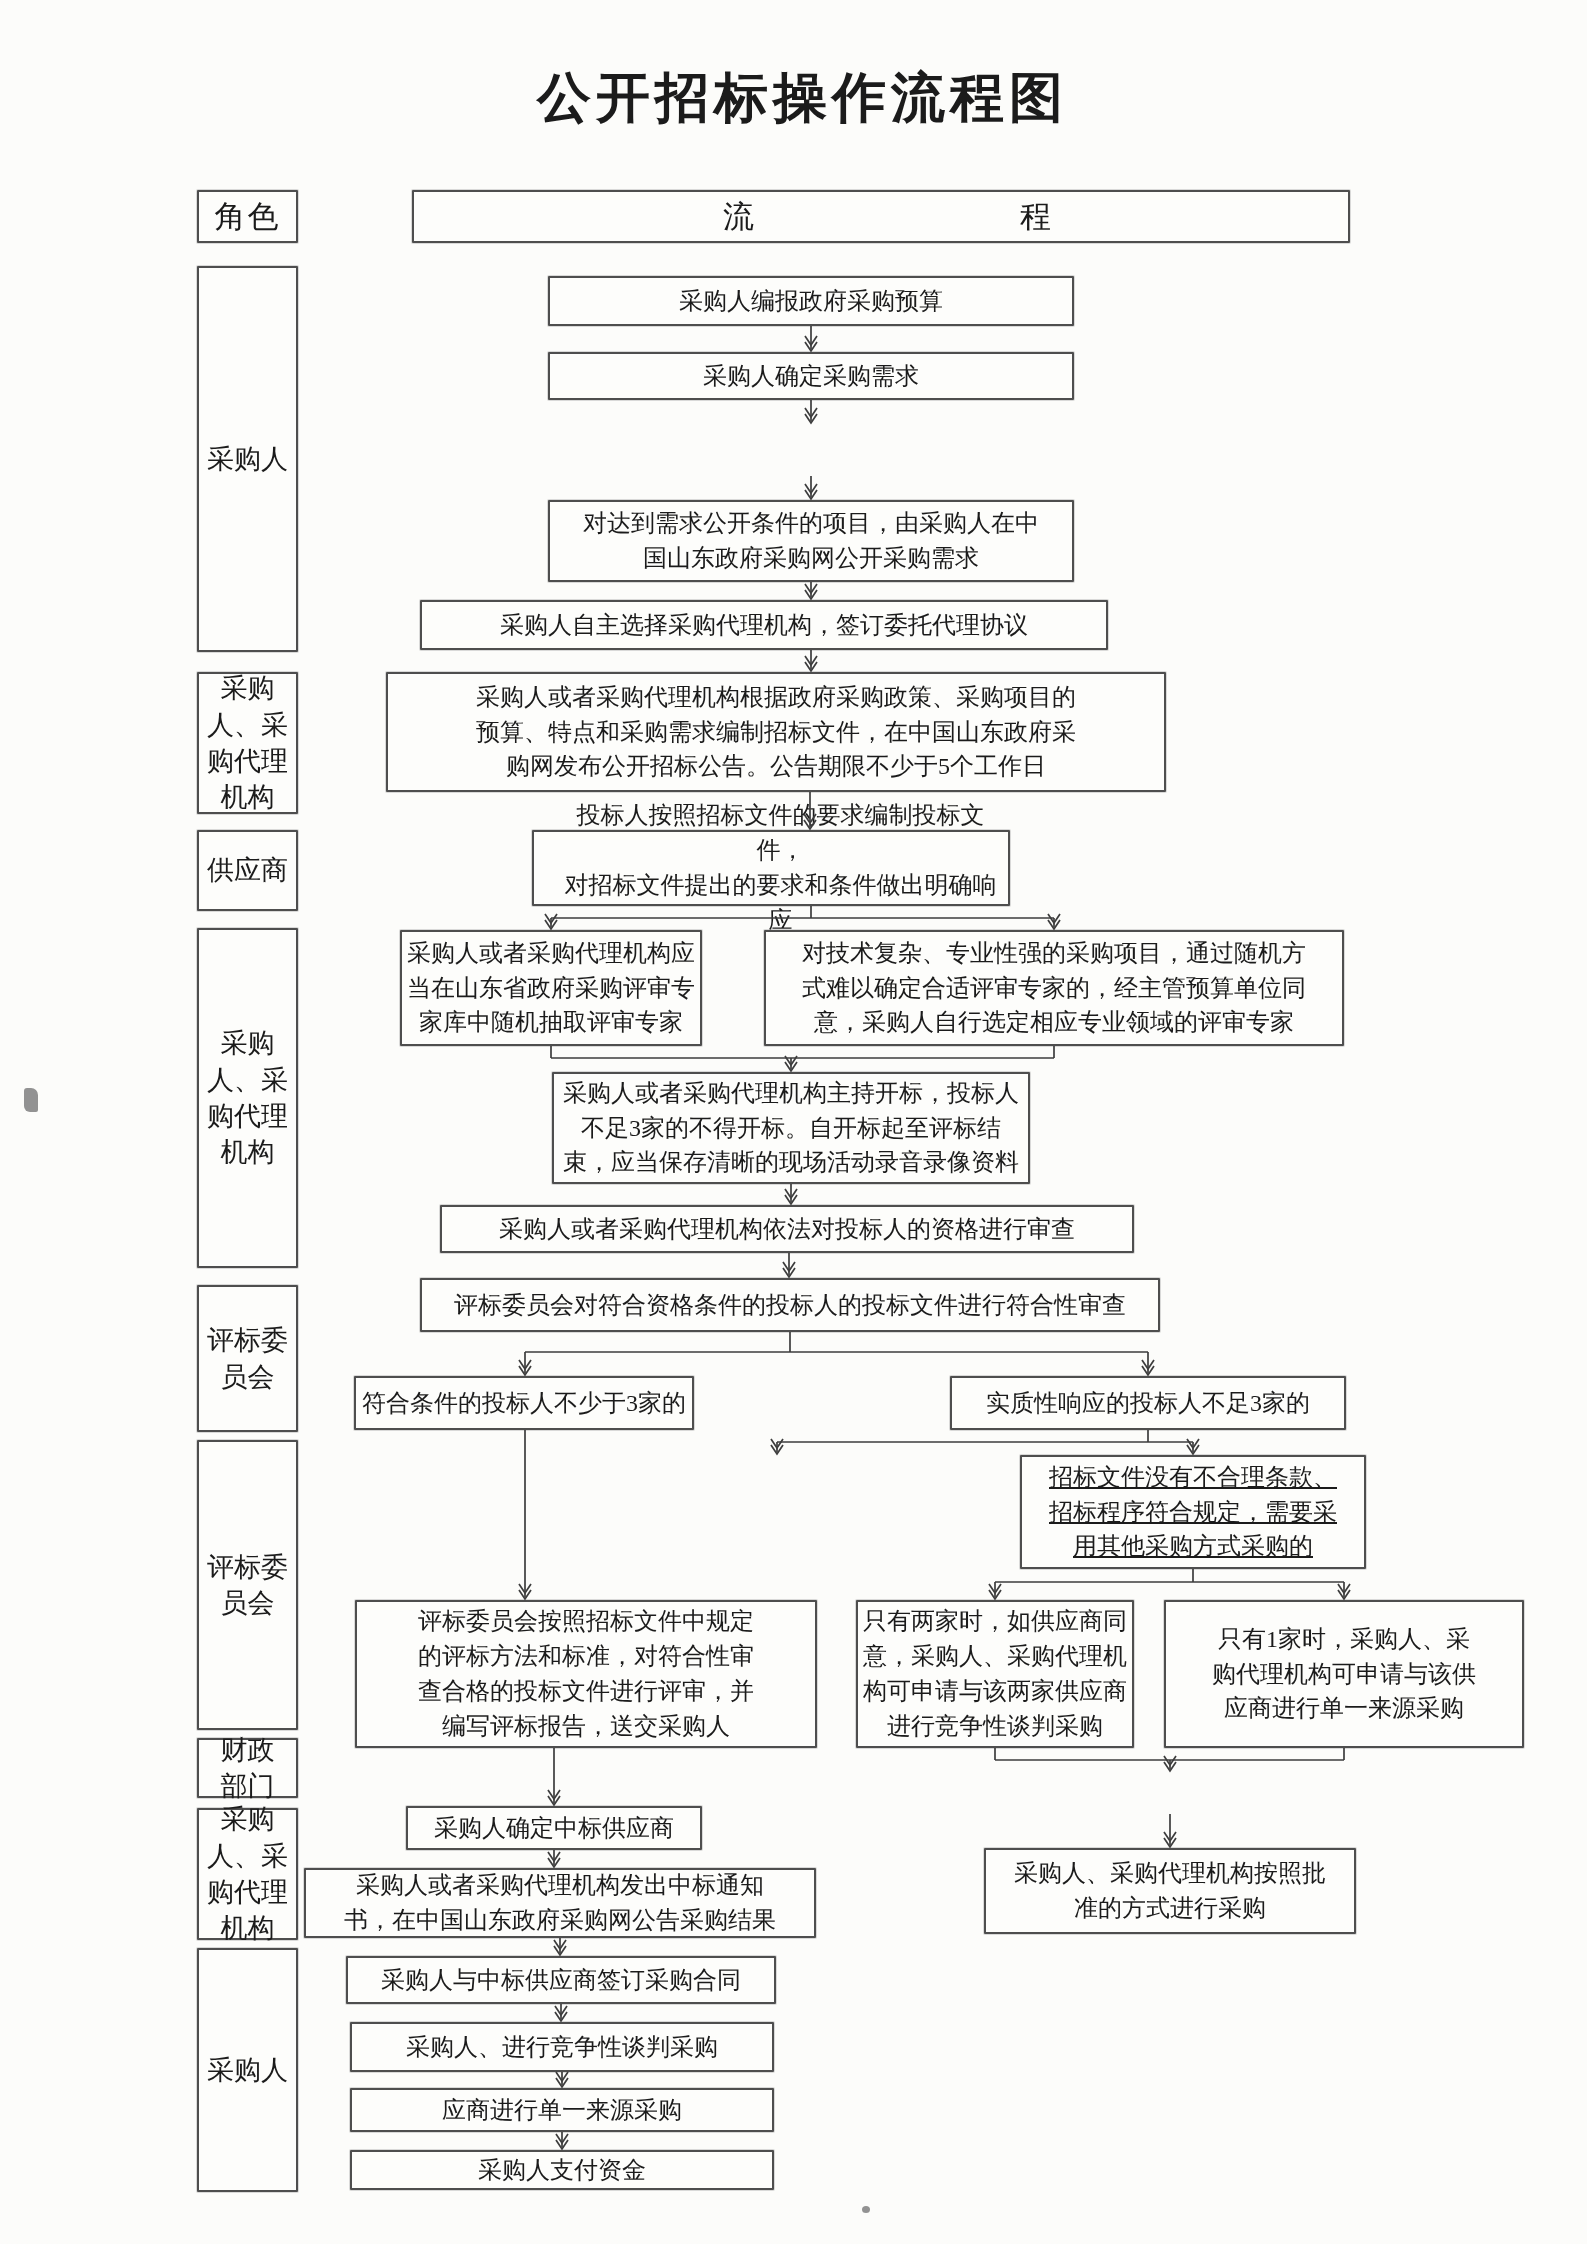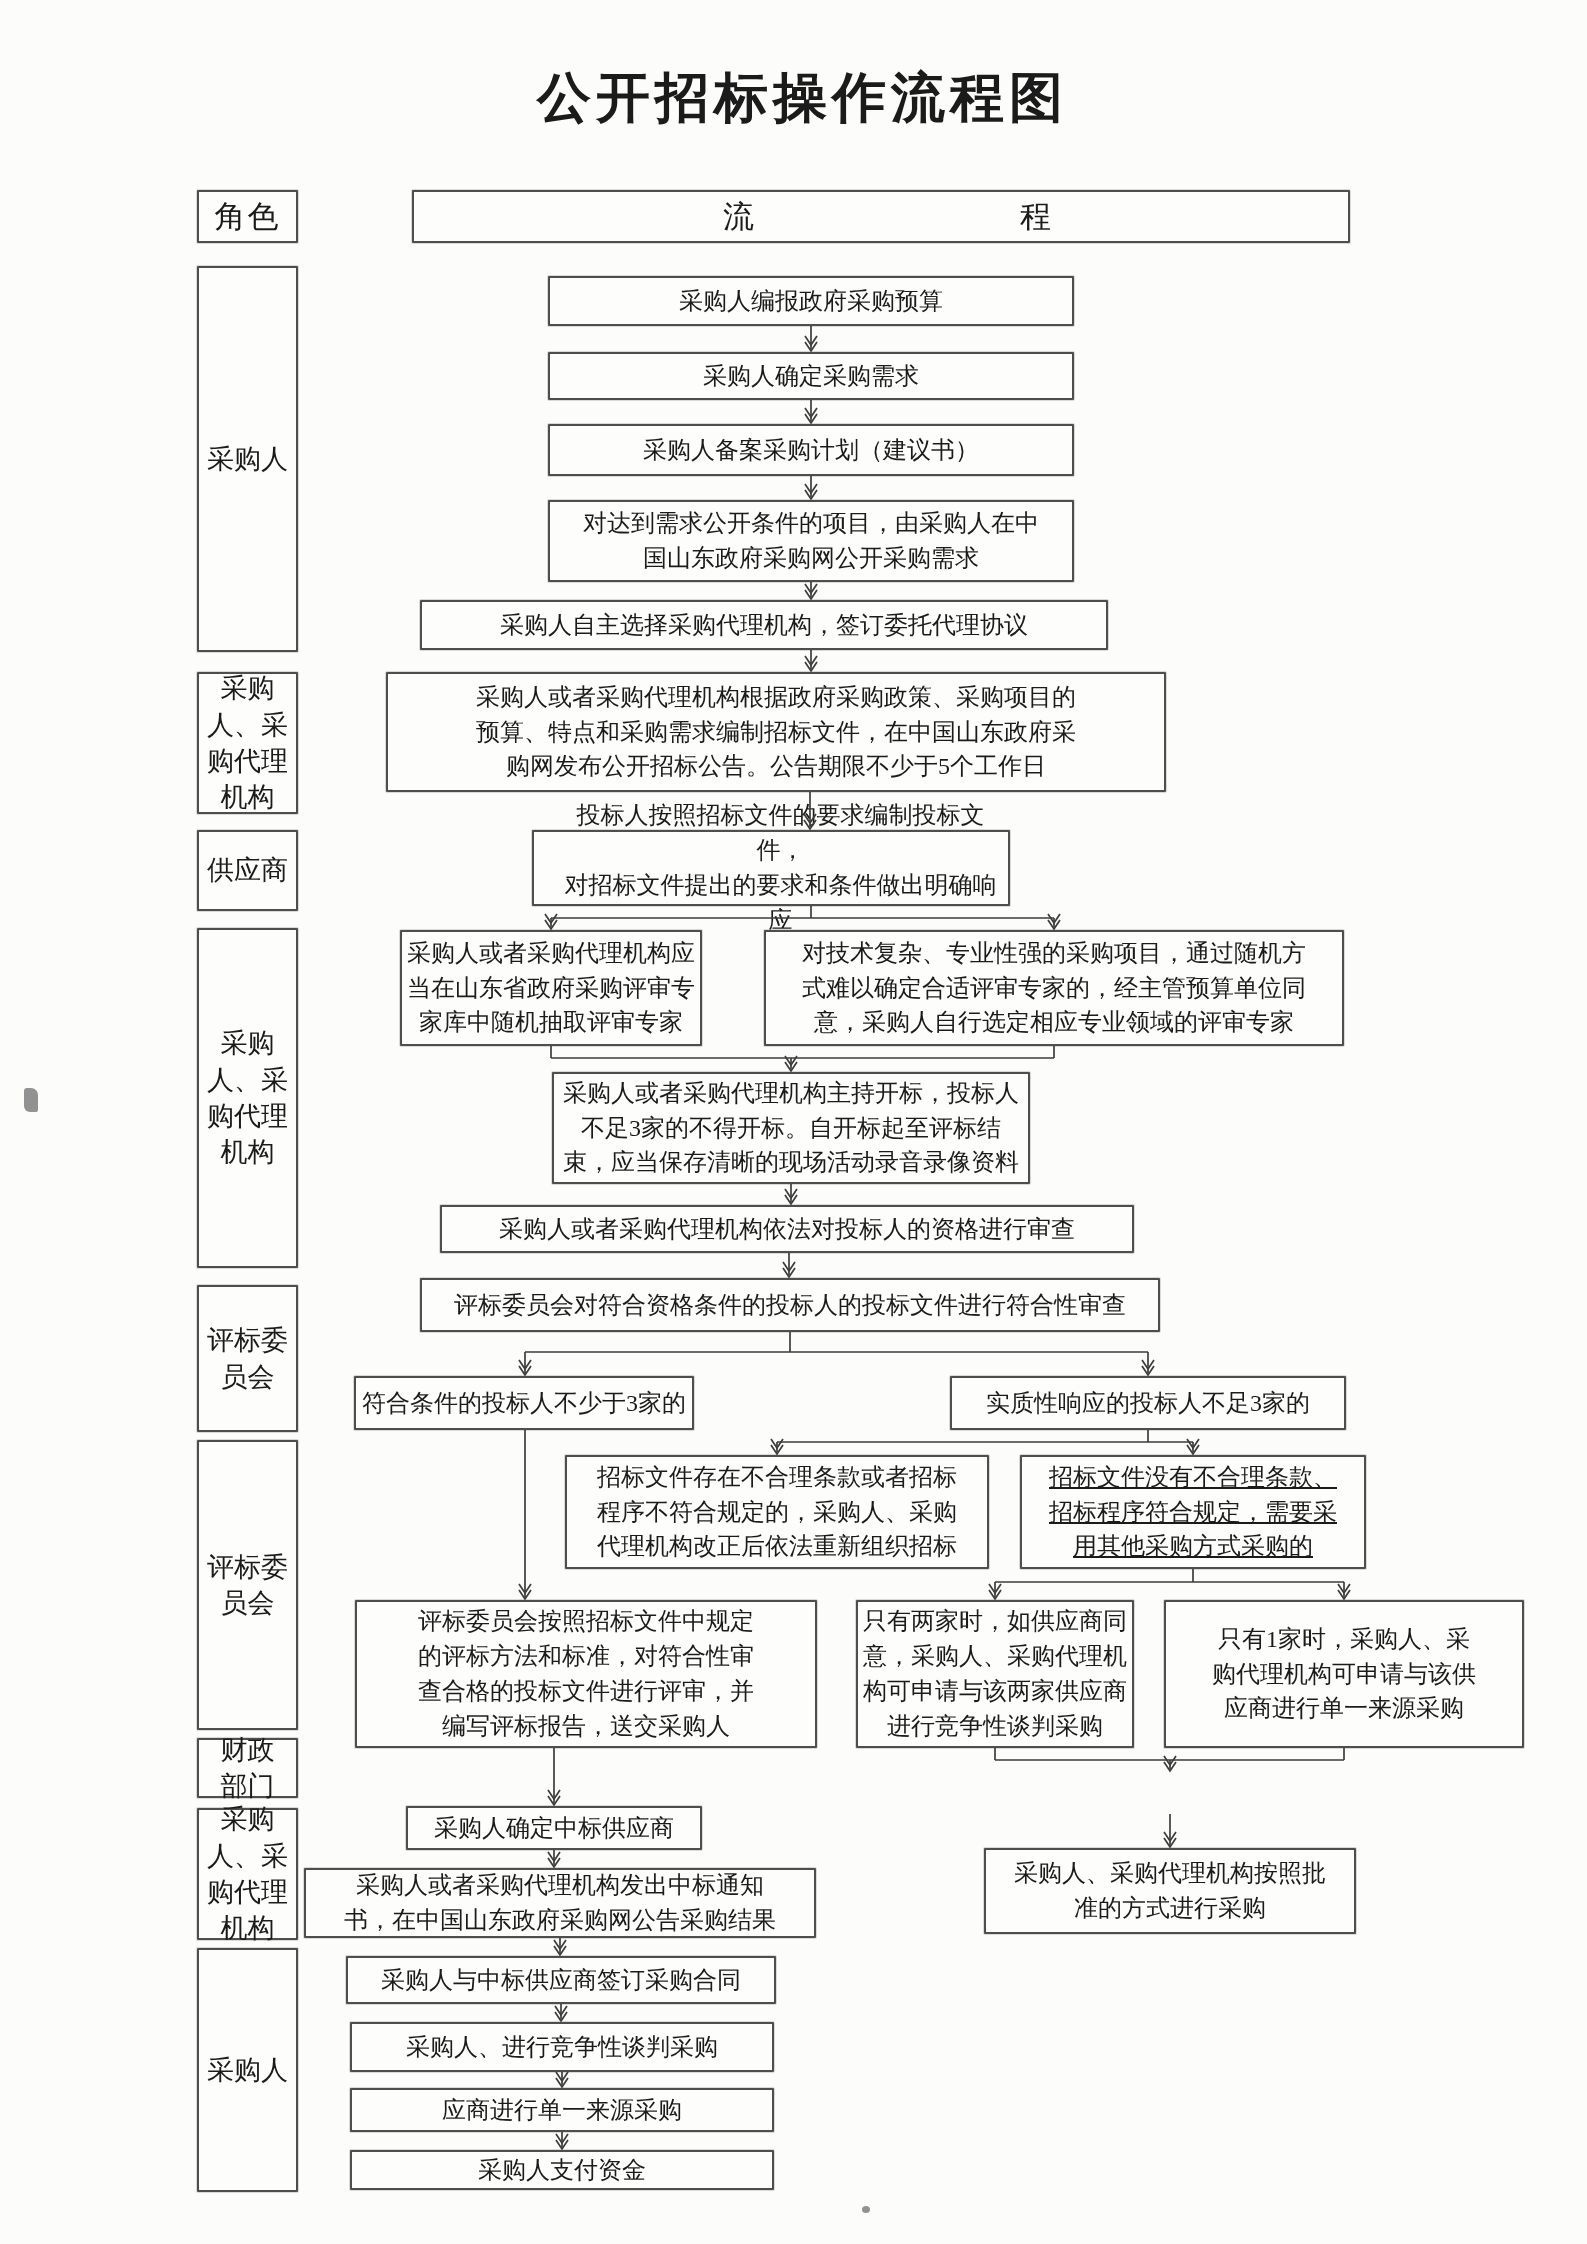--- a/index.html
+++ b/index.html
@@ -43,21 +43,20 @@
   <div class="box role" style="top:1738px;height:60px;">财政
 部门</div>
   <div class="box role" style="top:1808px;height:132px;">采购
 人、采
 购代理
 机构</div>
   <div class="box role" style="top:1948px;height:244px;">采购人</div>
 
   <div class="box flow" style="left:548px;top:276px;width:526px;height:50px;">采购人编报政府采购预算</div>
   <div class="box flow" style="left:548px;top:352px;width:526px;height:48px;">采购人确定采购需求</div>
-  <div class="box flow" style="left:548px;top:424px;width:526px;height:52px;">采购人备案采购计划（建议书）</div>
   <div class="box flow" style="left:548px;top:500px;width:526px;height:82px;">对达到需求公开条件的项目，由采购人在中
 国山东政府采购网公开采购需求</div>
   <div class="box flow" style="left:420px;top:600px;width:688px;height:50px;">采购人自主选择采购代理机构，签订委托代理协议</div>
   <div class="box flow" style="left:386px;top:672px;width:780px;height:120px;">采购人或者采购代理机构根据政府采购政策、采购项目的
 预算、特点和采购需求编制招标文件，在中国山东政府采
 购网发布公开招标公告。公告期限不少于5个工作日</div>
   <div class="box flow" style="left:532px;top:830px;width:478px;height:76px;padding-left:24px;">投标人按照招标文件的要求编制投标文件，
 对招标文件提出的要求和条件做出明确响应</div>
   <div class="box flow" style="left:400px;top:930px;width:302px;height:116px;">采购人或者采购代理机构应
 当在山东省政府采购评审专
@@ -65,23 +64,20 @@
   <div class="box flow" style="left:764px;top:930px;width:580px;height:116px;">对技术复杂、专业性强的采购项目，通过随机方
 式难以确定合适评审专家的，经主管预算单位同
 意，采购人自行选定相应专业领域的评审专家</div>
   <div class="box flow" style="left:552px;top:1072px;width:478px;height:112px;">采购人或者采购代理机构主持开标，投标人
 不足3家的不得开标。自开标起至评标结
 束，应当保存清晰的现场活动录音录像资料</div>
   <div class="box flow" style="left:440px;top:1205px;width:694px;height:48px;">采购人或者采购代理机构依法对投标人的资格进行审查</div>
   <div class="box flow" style="left:420px;top:1278px;width:740px;height:54px;">评标委员会对符合资格条件的投标人的投标文件进行符合性审查</div>
   <div class="box flow" style="left:354px;top:1376px;width:340px;height:54px;">符合条件的投标人不少于3家的</div>
   <div class="box flow" style="left:950px;top:1376px;width:396px;height:54px;">实质性响应的投标人不足3家的</div>
-  <div class="box flow" style="left:565px;top:1455px;width:424px;height:114px;">招标文件存在不合理条款或者招标
-程序不符合规定的，采购人、采购
-代理机构改正后依法重新组织招标</div>
   <div class="box flow" style="left:1020px;top:1455px;width:346px;height:114px;text-decoration:underline;">招标文件没有不合理条款、
 招标程序符合规定，需要采
 用其他采购方式采购的</div>
   <div class="box flow" style="left:355px;top:1600px;width:462px;height:148px;">评标委员会按照招标文件中规定
 的评标方法和标准，对符合性审
 查合格的投标文件进行评审，并
 编写评标报告，送交采购人</div>
   <div class="box flow" style="left:856px;top:1600px;width:278px;height:148px;">只有两家时，如供应商同
 意，采购人、采购代理机
 构可申请与该两家供应商

